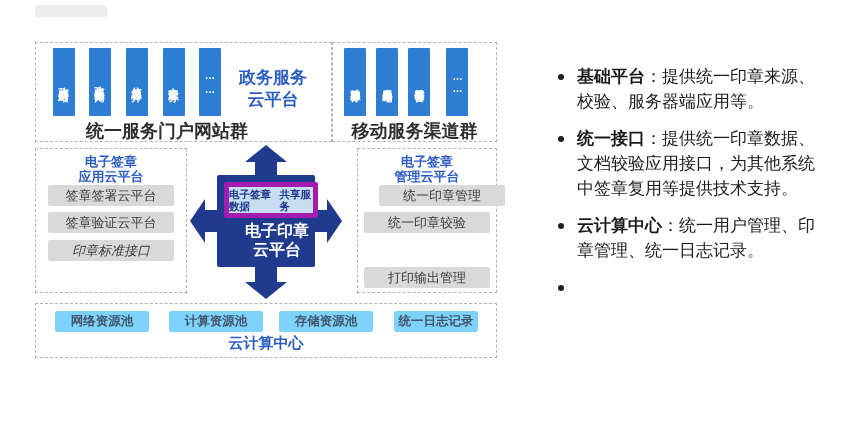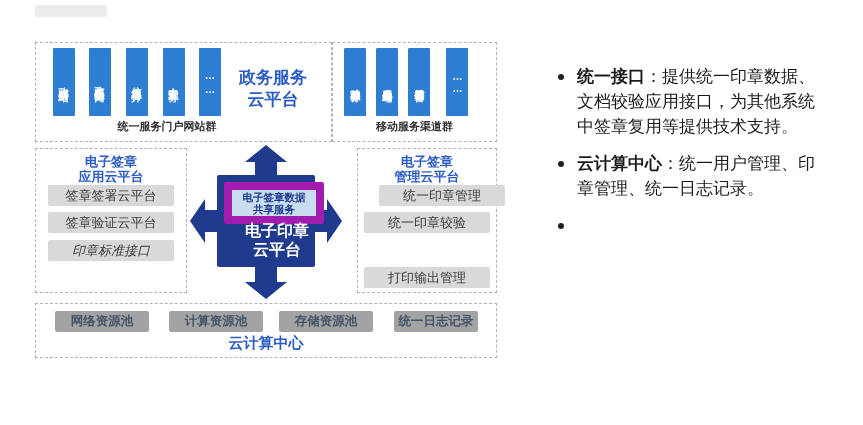--- a/index.html
+++ b/index.html
@@ -7,40 +7,40 @@
          font-family:"Liberation Sans","DejaVu Sans",sans-serif;}
   .dashed{position:absolute;border:1px dashed #b3b3b3;box-sizing:border-box;background:#fff;}
   .watermark{position:absolute;left:35px;top:5px;width:72px;height:12px;background:#ededed;border-radius:2px;}
 
   
   .vbar{position:absolute;width:22px;height:68px;top:5px;background:#2d7ed3;border-radius:1px;
         display:flex;align-items:center;justify-content:center;}
   .vbar span{writing-mode:vertical-rl;text-orientation:upright;color:#fff;font-weight:bold;
         font-size:10.5px;letter-spacing:1.5px;line-height:22px;}
   .vbar.mob span{font-size:10px;letter-spacing:0.5px;}
-  .group-label{position:absolute;font-size:11px;font-weight:bold;color:#2e2e2e;text-align:center;}
+  .group-label{position:absolute;font-size:18px;font-weight:bold;color:#2e2e2e;text-align:center;}
   .blue-heading{color:#2b5cc4;font-weight:bold;text-align:center;}
   .gov-title{position:absolute;left:177px;top:24px;width:120px;font-size:17px;line-height:22px;}
 
   
   .panel-title{position:absolute;top:5px;left:0;width:100%;font-size:13px;line-height:15px;}
   .gray-item{position:absolute;width:126px;height:21px;background:#d9d9d9;border-radius:2px;
         font-size:13px;color:#3a3a3a;display:flex;align-items:center;justify-content:center;}
 
   
   .cross-svg{position:absolute;left:185px;top:142px;}
   .badge{position:absolute;left:224px;top:182px;width:84px;height:26px;background:#c9ddf1;
-        border:8px solid #a21caf;border-radius:2px;display:flex;flex-direction:column;
+        border:5px solid #a21caf;border-radius:2px;display:flex;
         align-items:center;justify-content:center;}
   .badge div{font-size:10.5px;line-height:12px;font-weight:bold;color:#203a8e;}
   .cross-title{position:absolute;left:217px;top:221px;width:120px;text-align:center;color:#ffffff;
         font-weight:bold;font-size:16px;line-height:19px;}
 
   
-  .res-item{position:absolute;top:7px;height:21px;background:#a3a3a3;border-radius:2px;
+  .res-item{position:absolute;top:7px;height:21px;background:#7dd3fc;border-radius:2px;
         font-size:12.5px;font-weight:bold;color:#44546a;display:flex;align-items:center;justify-content:center;}
   .cloud-label{position:absolute;left:0;top:30px;width:100%;font-size:15px;}
 
   
   .notes{position:absolute;left:558px;top:64px;width:302px;}
   .bullet{display:flex;margin-bottom:12px;}
   .bullet .dot{flex:none;width:6px;height:6px;border-radius:50%;background:#1f1f1f;margin:10px 13px 0 0;}
   .bullet .btext{width:250px;font-size:17px;line-height:25px;color:#1a1a1a;}
   .bullet .btext b{font-weight:bold;}
 </style>
@@ -137,20 +137,24 @@
     <div class="res-item" style="left:19px;width:94px;">网络资源池</div>
     <div class="res-item" style="left:133px;width:94px;">计算资源池</div>
     <div class="res-item" style="left:243px;width:94px;">存储资源池</div>
     <div class="res-item" style="left:358px;width:84px;">统一日志记录</div>
     <div class="cloud-label blue-heading">云计算中心</div>
   </div>
 
   <div class="notes">
     <div class="bullet">
       <span class="dot"></span>
+      <span class="btext"><b>基础平台</b><span>：提供统一印章来源、校验、服务器端应用等。</span></span>
+    </div>
+    <div class="bullet">
+      <span class="dot"></span>
       <span class="btext"><b>统一接口</b><span>：提供统一印章数据、文档较验应用接口，为其他系统中签章复用等提供技术支持。</span></span>
     </div>
     <div class="bullet">
       <span class="dot"></span>
       <span class="btext"><b>云计算中心</b><span>：统一用户管理、印章管理、统一日志记录。</span></span>
     </div>
     <div class="bullet">
       <span class="dot"></span>
     </div>
   </div>

